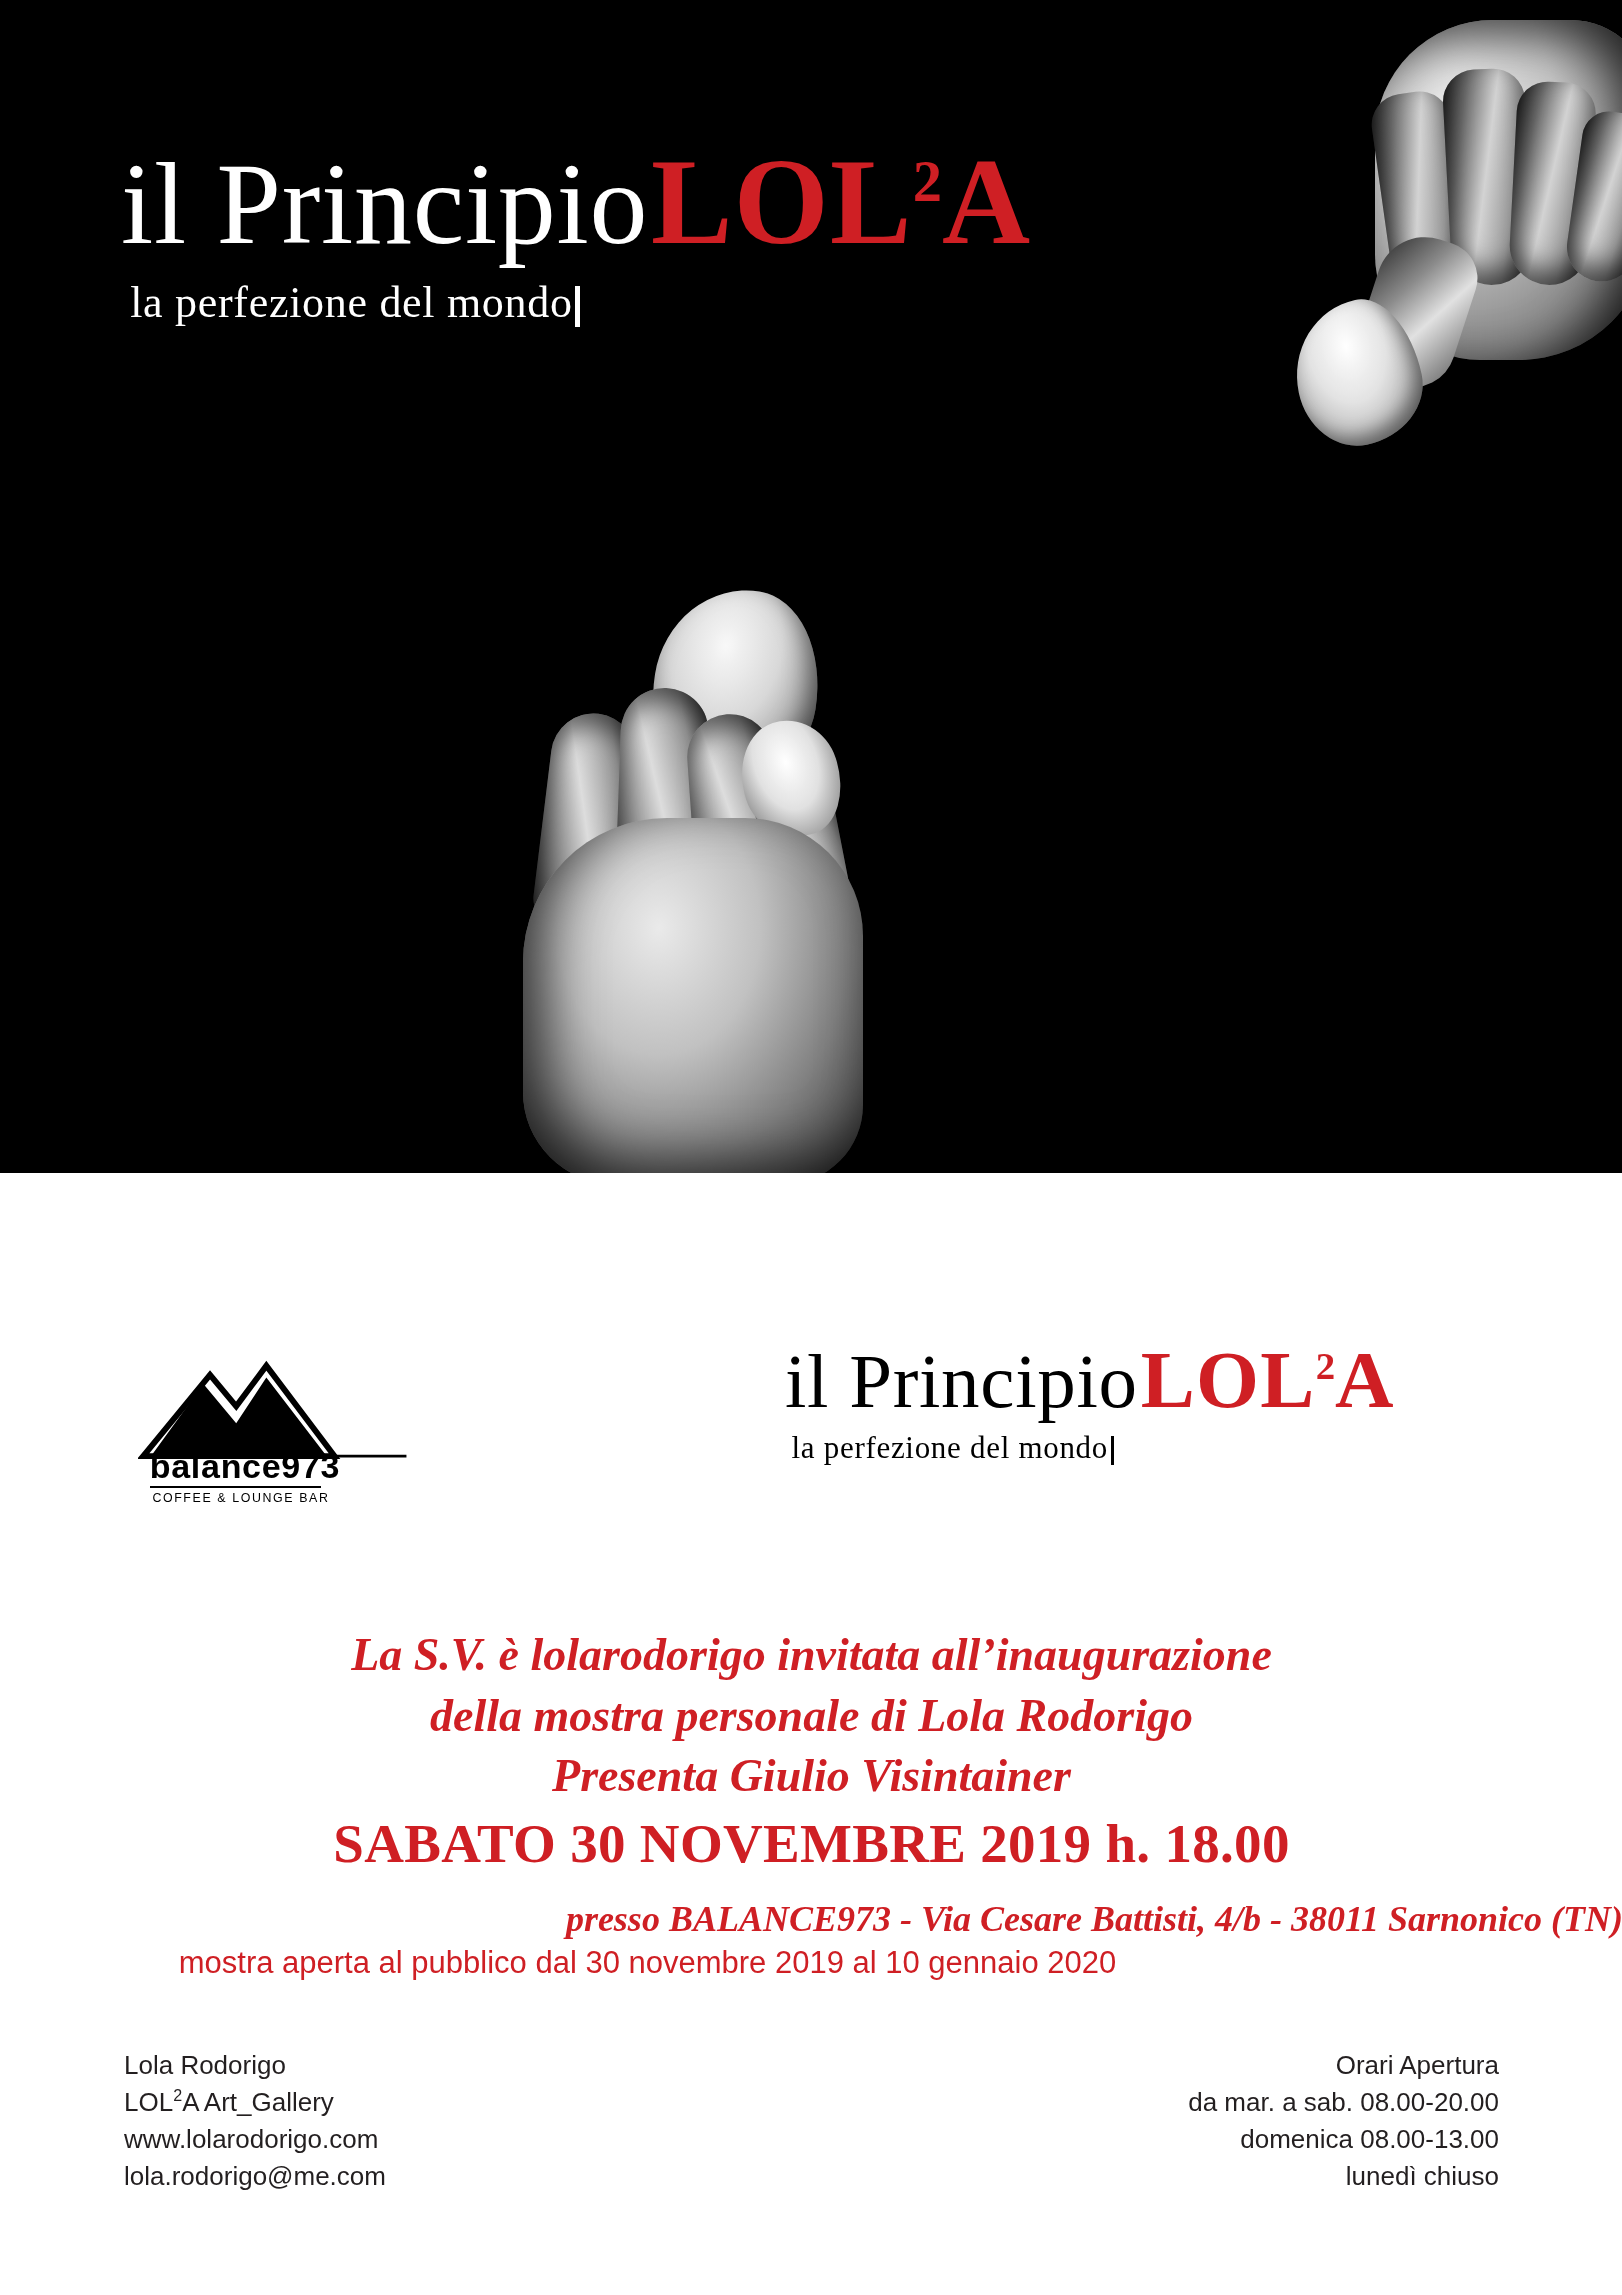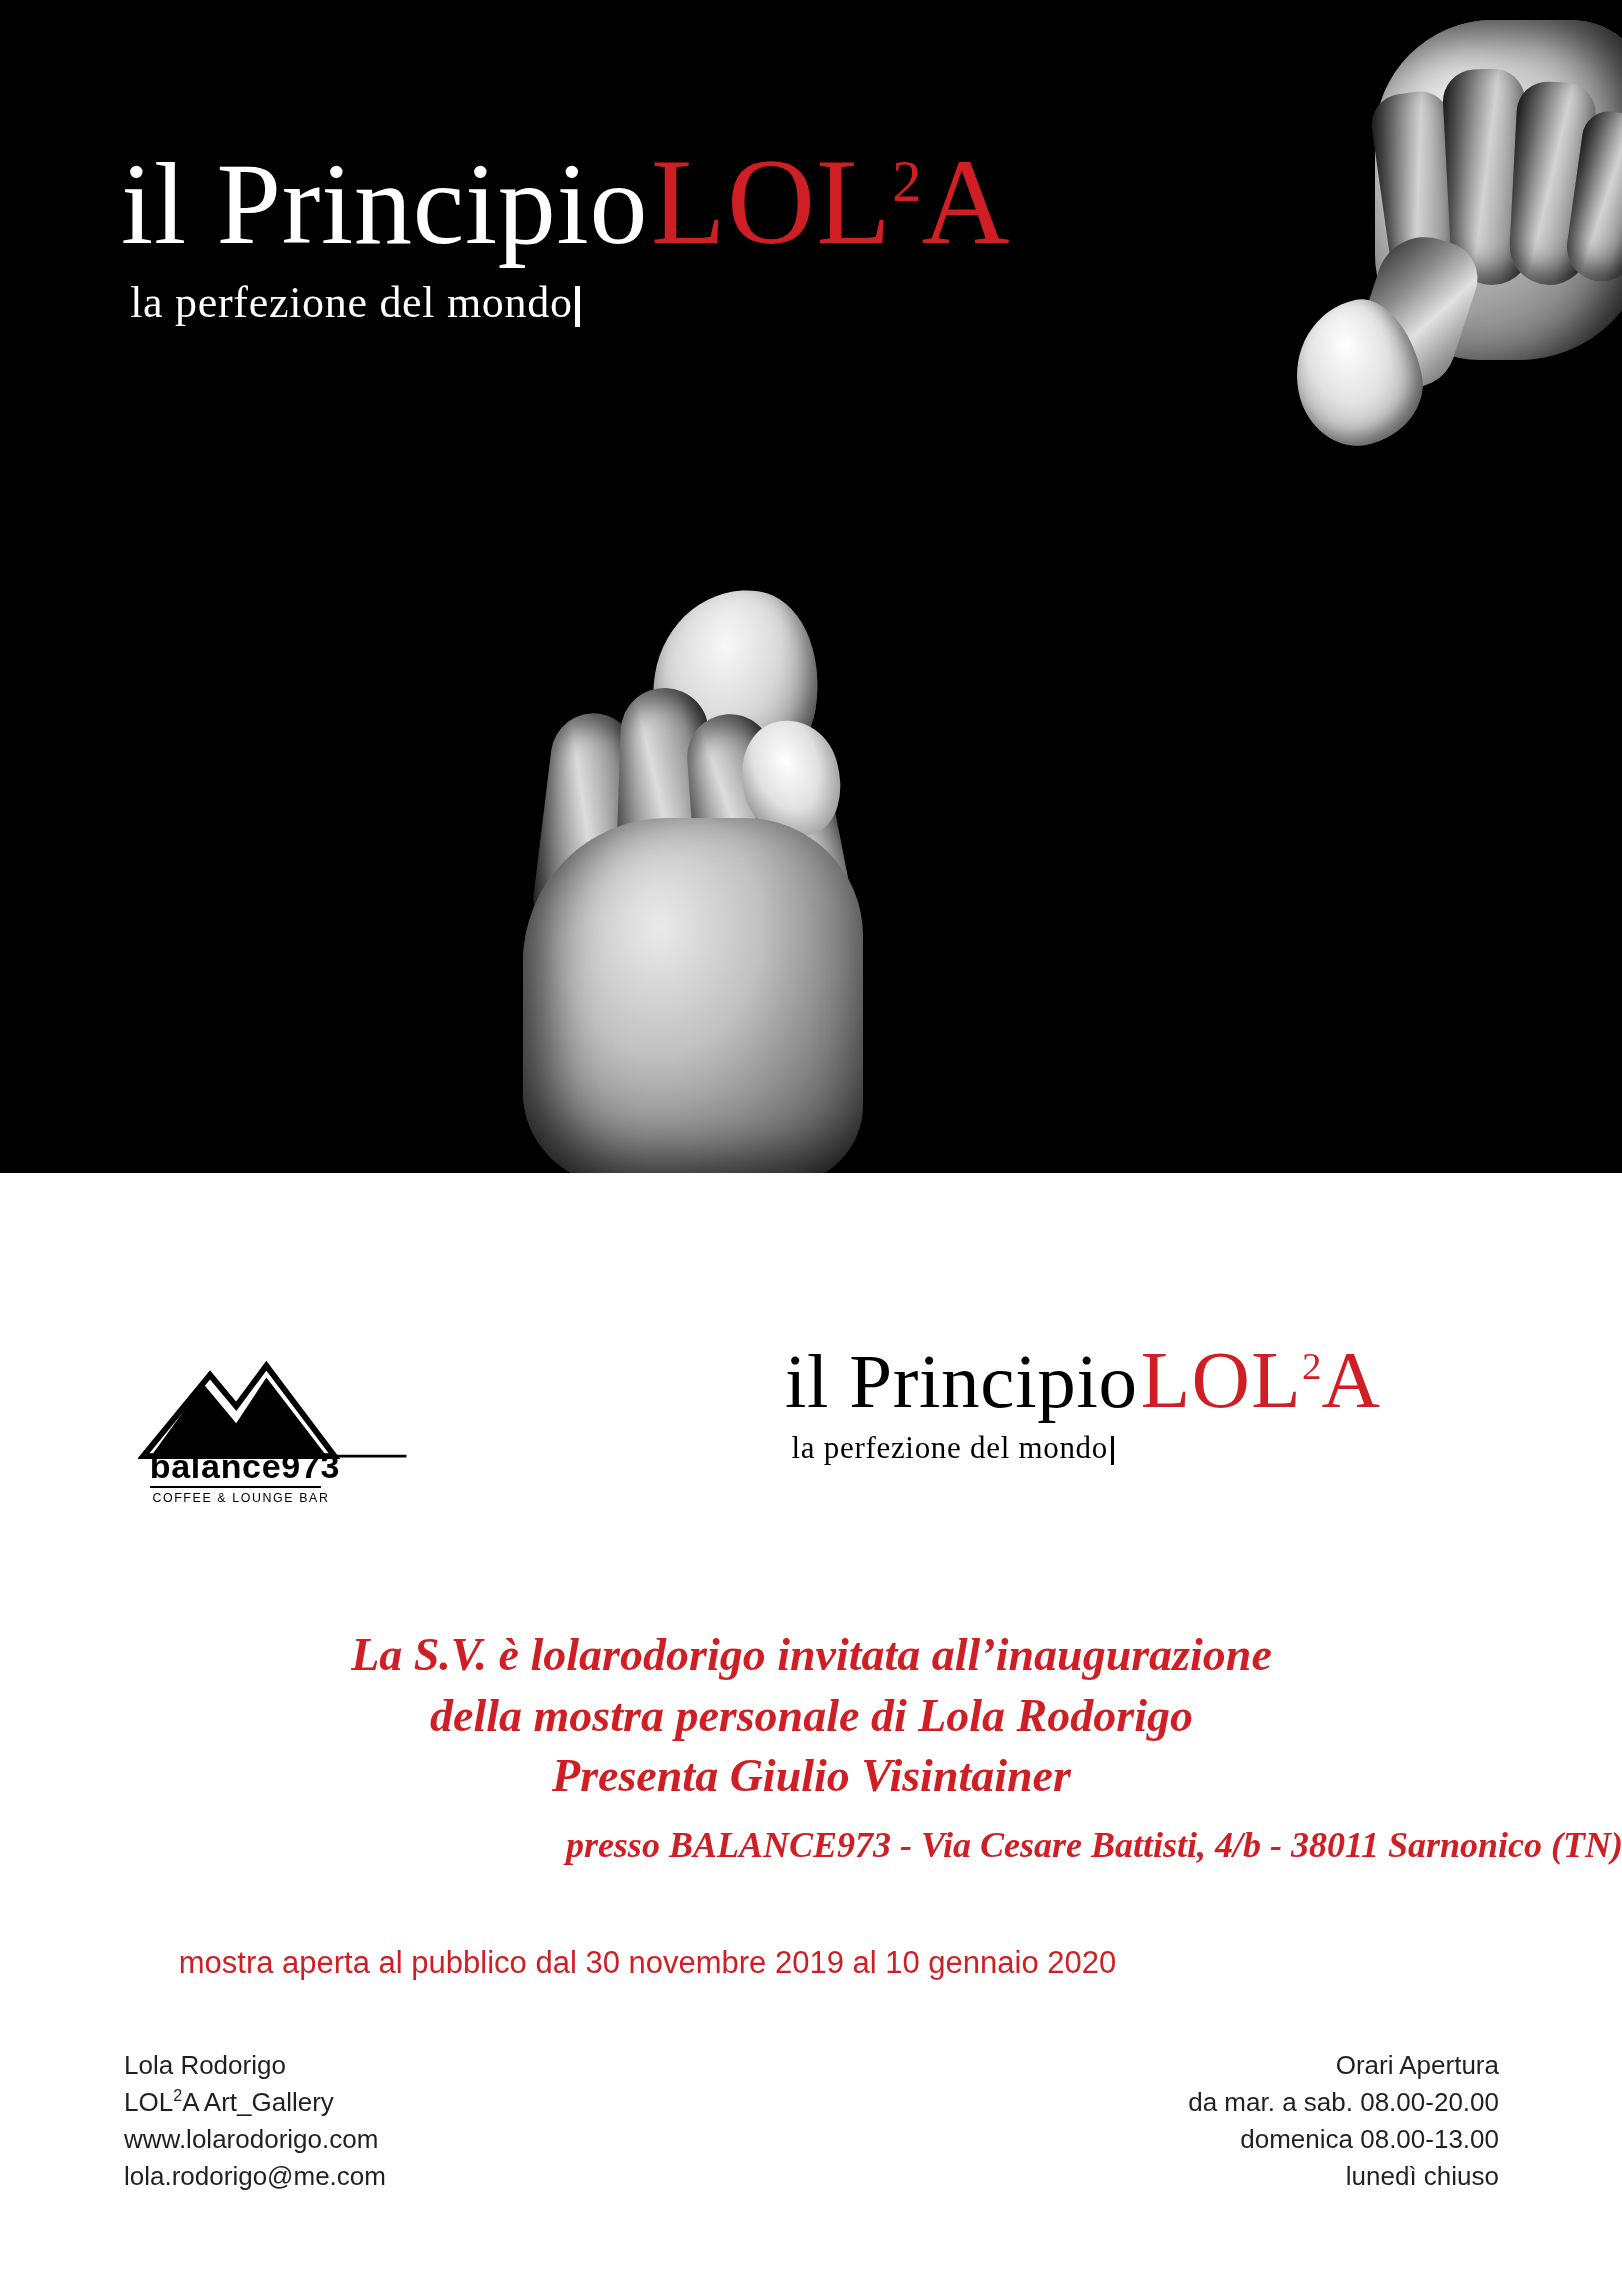--- a/index.html
+++ b/index.html
@@ -46,21 +46,21 @@
     font-family: "Liberation Serif", serif;
     font-size: 116px;
     letter-spacing: 0.7px;
     font-weight: 400;
   }
   .t-white { color: #ffffff; }
   .t-red  { color: #cf1f24; }
   .t-lola {
     font-family: "Liberation Serif", serif;
     font-size: 122px;
-    font-weight: 400;
+    font-weight: 700;
     letter-spacing: 1.3px;
     margin-top: 44px;
   }
   .t-sup {
     font-size: 0.48em;
     vertical-align: super;
     letter-spacing: 0;
   }
   .t-sub {
     font-family: "Liberation Serif", serif;
@@ -395,20 +395,21 @@
         <span class="t-main t-white">il Principio</span>
         <span class="t-lola t-red"><span>LOL</span><span class="t-sup">2</span><span>A</span></span>
       </div>
       <div class="t-sub"><span>la perfezione del mondo</span><span class="tick"></span></div>
     </div>
 
     <div class="invite">
       <div class="l1">La S.V. è lolarodorigo invitata all’inaugurazione</div>
       <div class="l2">della mostra personale di Lola Rodorigo</div>
       <div class="l3">Presenta Giulio Visintainer</div>
+      <div class="l4">SABATO 30 NOVEMBRE 2019 h. 18.00</div>
       <div class="l5">presso BALANCE973 - Via Cesare Battisti, 4/b - 38011 Sarnonico (TN)</div>
     </div>
 
     <div class="public-note">mostra aperta al pubblico dal 30 novembre 2019 al 10 gennaio 2020</div>
 
     <div class="footer-left">
       <div>Lola Rodorigo</div>
       <div><span>LOL</span><span class="sup-small">2</span><span>A Art_Gallery</span></div>
       <div>www.lolarodorigo.com</div>
       <div>lola.rodorigo@me.com</div>

